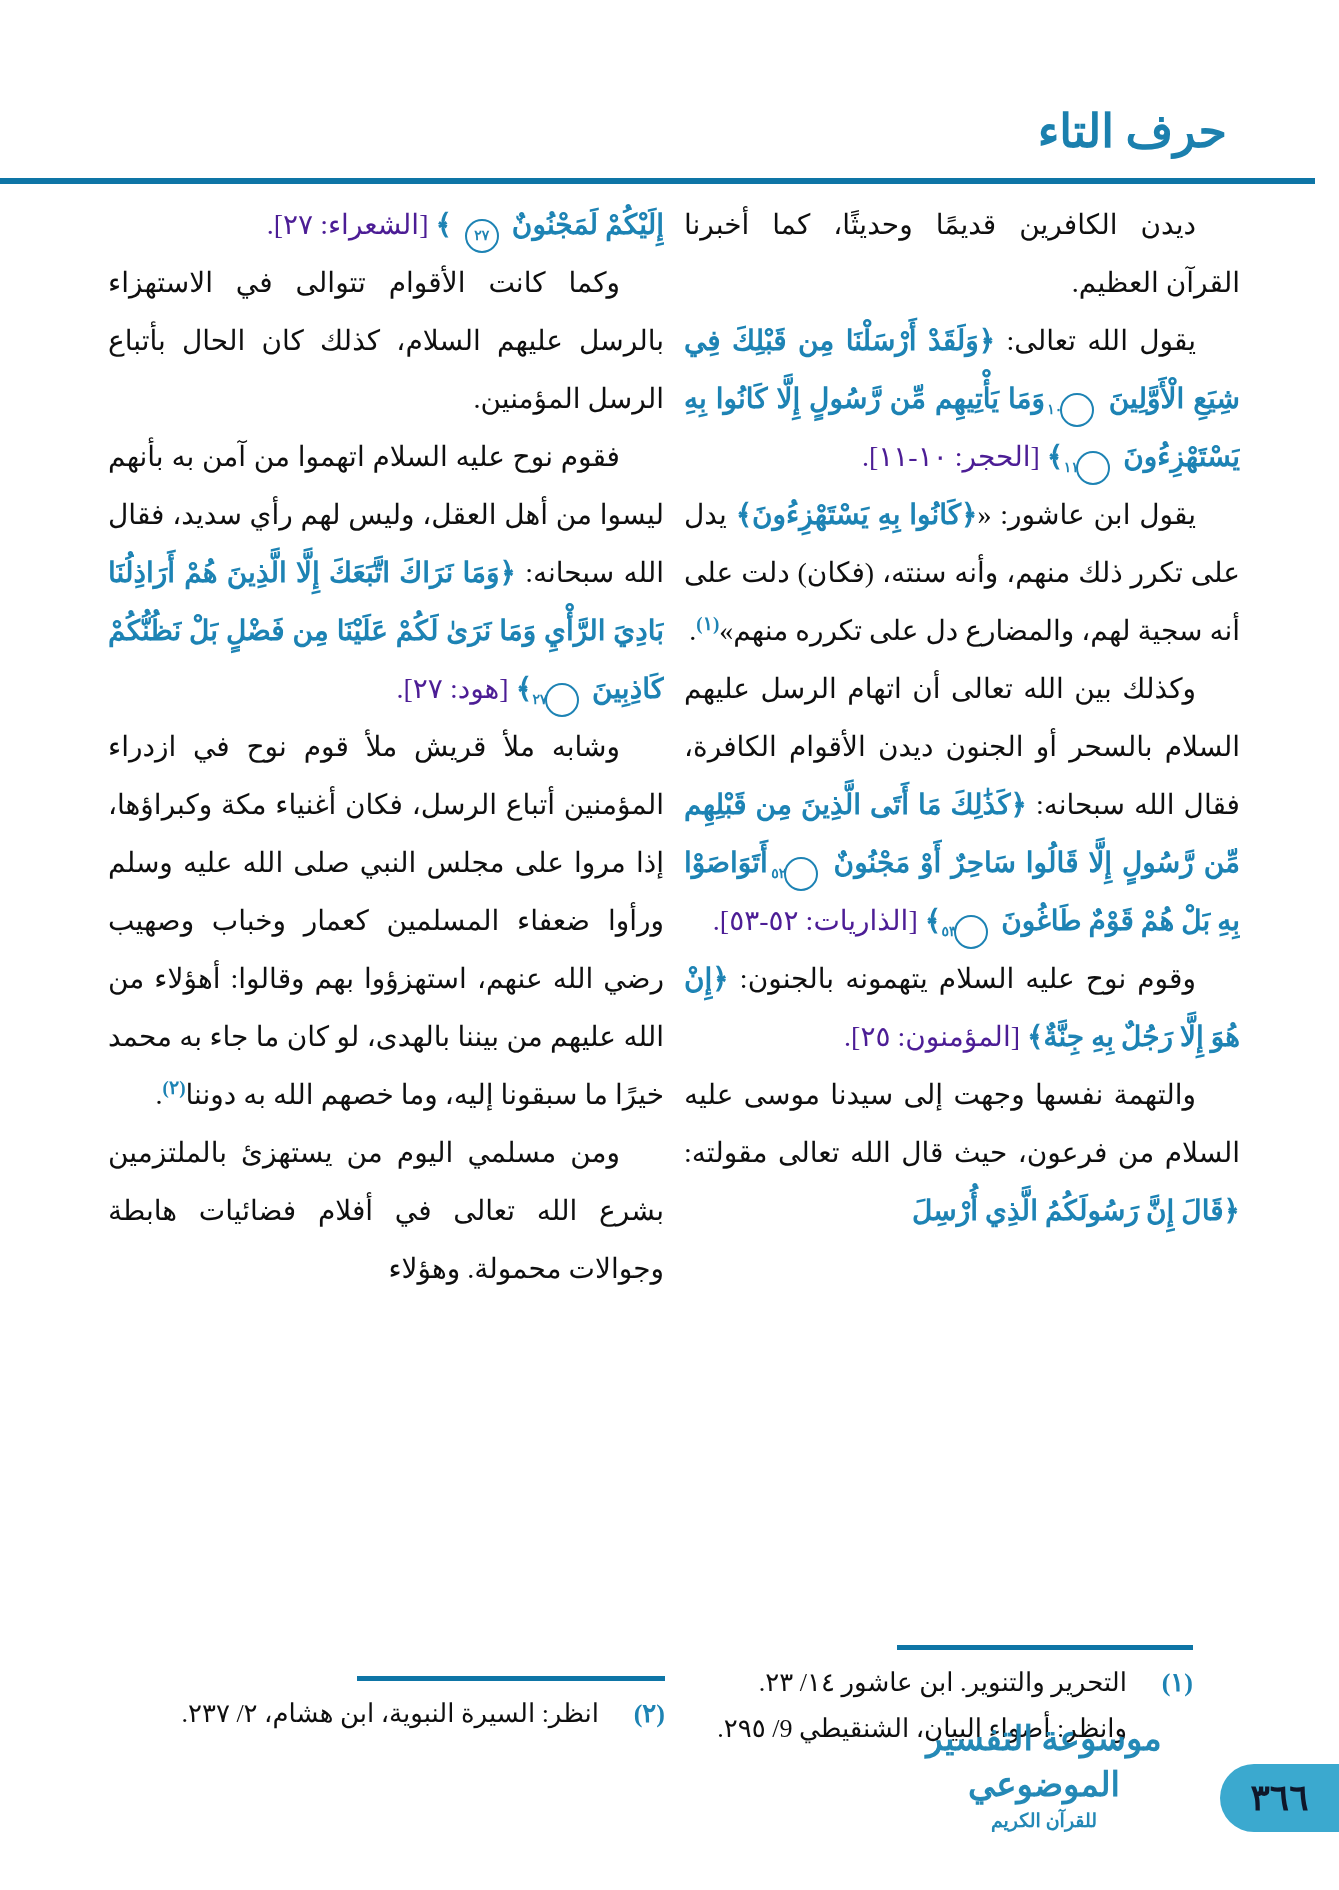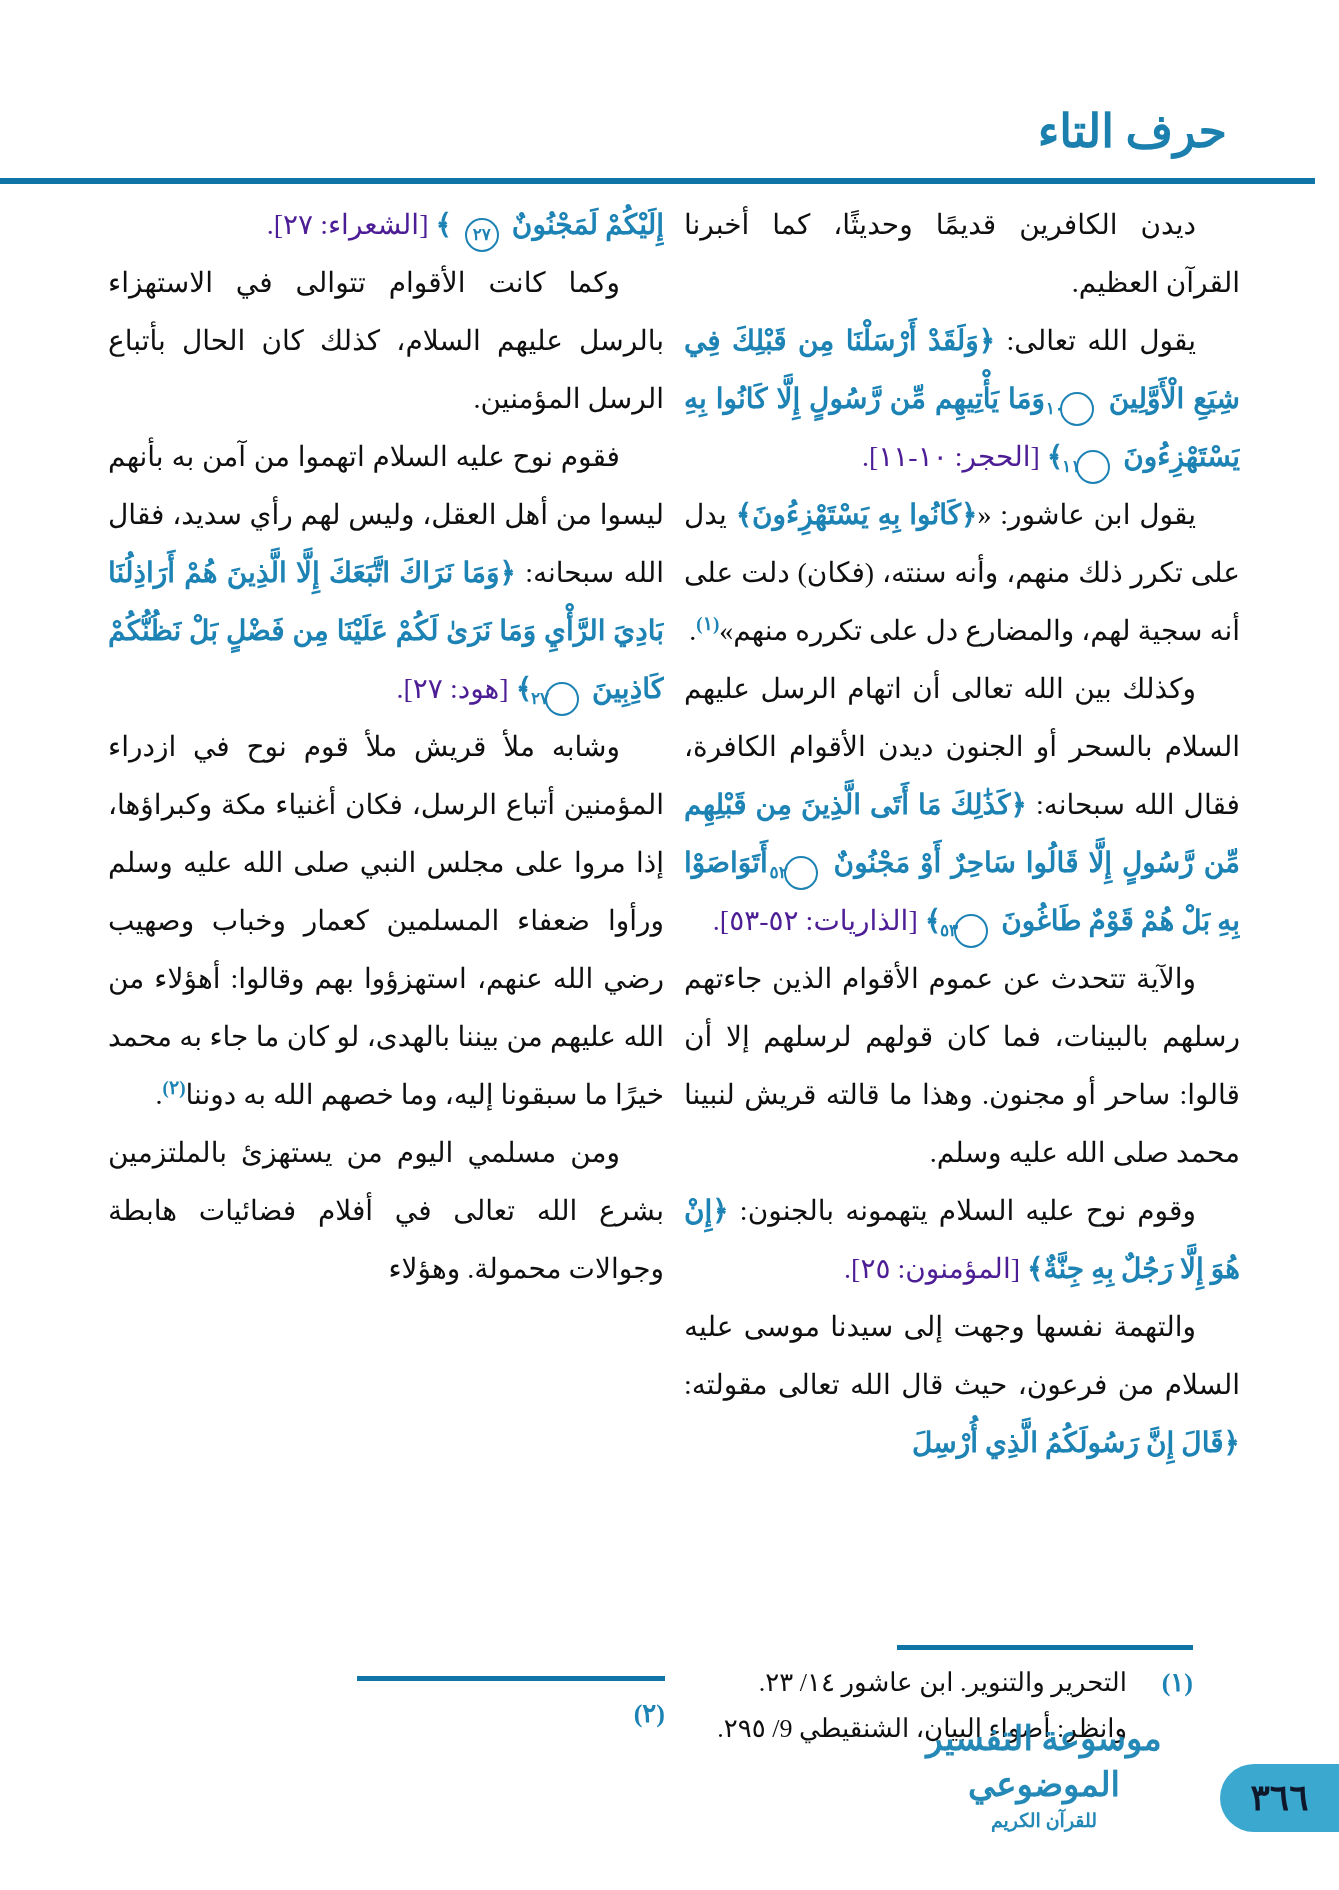--- a/index.html
+++ b/index.html
@@ -25,21 +25,21 @@
     font-size:28px;line-height:58px;text-align:justify;color:#0f0f0f;
   }
   .para{margin:0;text-indent:44px;}
   .para.no-indent{text-indent:0;}
   .seg-q{color:var(--quran,#1d83b4);font-weight:700;}
   .seg-c{color:#4c1d95;}
   .seg-f{color:var(--quran,#1d83b4);font-size:19px;vertical-align:10px;font-weight:700;line-height:1;}
   .seg-a{
     display:inline-flex;align-items:center;justify-content:center;
     width:34px;height:34px;border:2px solid var(--quran,#1d83b4);border-radius:50%;
-    color:var(--quran,#1d83b4);font-size:17px;font-weight:700;line-height:1;
+    color:var(--quran,#1d83b4);font-size:14px;font-weight:700;line-height:1;
     vertical-align:-6px;margin:0 6px;box-sizing:border-box;
   }
   .footnote-block{position:absolute;font-size:26px;line-height:46px;color:#0f0f0f;text-align:right;}
   .fn-right{top:1645px;right:146px;width:500px;}
   .fn-left{top:1676px;right:674px;width:520px;}
   .fn-rule{width:296px;height:5px;background:var(--accent,#0e75a6);margin-bottom:10px;}
   .fn-rule-left{width:308px;}
   .footnote-line{position:relative;padding-right:66px;}
   .footnote-marker{position:absolute;right:0;top:0;color:var(--quran,#1d83b4);font-weight:700;}
   .footer-logo{
@@ -62,21 +62,20 @@
 
   <div class="header-title">حرف التاء</div>
   <div class="header-rule"></div>
 
   <div class="columns">
     <div class="col">
         <p class="para"><span class="seg-t">ديدن الكافرين قديمًا وحديثًا، كما أخبرنا القرآن العظيم.</span></p>
         <p class="para"><span class="seg-t">يقول الله تعالى: </span><span class="seg-q">﴿وَلَقَدْ أَرْسَلْنَا مِن قَبْلِكَ فِي شِيَعِ الْأَوَّلِينَ </span><span class="seg-a">١٠</span><span class="seg-q"> وَمَا يَأْتِيهِم مِّن رَّسُولٍ إِلَّا كَانُوا بِهِ يَسْتَهْزِءُونَ </span><span class="seg-a">١١</span><span class="seg-q"> ﴾</span><span class="seg-c"> [الحجر: ١٠-١١].</span></p>
         <p class="para"><span class="seg-t">يقول ابن عاشور: «</span><span class="seg-q">﴿كَانُوا بِهِ يَسْتَهْزِءُونَ﴾</span><span class="seg-t"> يدل على تكرر ذلك منهم، وأنه سنته، (فكان) دلت على أنه سجية لهم، والمضارع دل على تكرره منهم»</span><span class="seg-f">(١)</span><span class="seg-t">.</span></p>
         <p class="para"><span class="seg-t">وكذلك بين الله تعالى أن اتهام الرسل عليهم السلام بالسحر أو الجنون ديدن الأقوام الكافرة، فقال الله سبحانه: </span><span class="seg-q">﴿كَذَٰلِكَ مَا أَتَى الَّذِينَ مِن قَبْلِهِم مِّن رَّسُولٍ إِلَّا قَالُوا سَاحِرٌ أَوْ مَجْنُونٌ </span><span class="seg-a">٥٢</span><span class="seg-q"> أَتَوَاصَوْا بِهِ بَلْ هُمْ قَوْمٌ طَاغُونَ </span><span class="seg-a">٥٣</span><span class="seg-q"> ﴾</span><span class="seg-c"> [الذاريات: ٥٢-٥٣].</span></p>
-        <p class="para"><span class="seg-t">والآية تتحدث عن عموم الأقوام الذين جاءتهم رسلهم بالبينات، فما كان قولهم لرسلهم إلا أن قالوا: ساحر أو مجنون. وهذا ما قالته قريش لنبينا محمد صلى الله عليه وسلم.</span></p>
         <p class="para"><span class="seg-t">وقوم نوح عليه السلام يتهمونه بالجنون: </span><span class="seg-q">﴿إِنْ هُوَ إِلَّا رَجُلٌ بِهِ جِنَّةٌ﴾</span><span class="seg-c"> [المؤمنون: ٢٥].</span></p>
         <p class="para"><span class="seg-t">والتهمة نفسها وجهت إلى سيدنا موسى عليه السلام من فرعون، حيث قال الله تعالى مقولته: </span><span class="seg-q">﴿قَالَ إِنَّ رَسُولَكُمُ الَّذِي أُرْسِلَ</span></p>
       </div>
     <div class="col">
         <p class="para no-indent"><span class="seg-q">إِلَيْكُمْ لَمَجْنُونٌ </span><span class="seg-a">٢٧</span><span class="seg-q"> ﴾</span><span class="seg-c"> [الشعراء: ٢٧].</span></p>
         <p class="para"><span class="seg-t">وكما كانت الأقوام تتوالى في الاستهزاء بالرسل عليهم السلام، كذلك كان الحال بأتباع الرسل المؤمنين.</span></p>
         <p class="para"><span class="seg-t">فقوم نوح عليه السلام اتهموا من آمن به بأنهم ليسوا من أهل العقل، وليس لهم رأي سديد، فقال الله سبحانه: </span><span class="seg-q">﴿وَمَا نَرَاكَ اتَّبَعَكَ إِلَّا الَّذِينَ هُمْ أَرَاذِلُنَا بَادِيَ الرَّأْيِ وَمَا نَرَىٰ لَكُمْ عَلَيْنَا مِن فَضْلٍ بَلْ نَظُنُّكُمْ كَاذِبِينَ </span><span class="seg-a">٢٧</span><span class="seg-q"> ﴾</span><span class="seg-c"> [هود: ٢٧].</span></p>
         <p class="para"><span class="seg-t">وشابه ملأ قريش ملأ قوم نوح في ازدراء المؤمنين أتباع الرسل، فكان أغنياء مكة وكبراؤها، إذا مروا على مجلس النبي صلى الله عليه وسلم ورأوا ضعفاء المسلمين كعمار وخباب وصهيب رضي الله عنهم، استهزؤوا بهم وقالوا: أهؤلاء من الله عليهم من بيننا بالهدى، لو كان ما جاء به محمد خيرًا ما سبقونا إليه، وما خصهم الله به دوننا</span><span class="seg-f">(٢)</span><span class="seg-t">.</span></p>
         <p class="para"><span class="seg-t">ومن مسلمي اليوم من يستهزئ بالملتزمين بشرع الله تعالى في أفلام فضائيات هابطة وجوالات محمولة. وهؤلاء</span></p>
       </div>
@@ -86,21 +85,21 @@
     <div class="fn-rule"></div>
     <div>
         <div class="footnote-line"><span class="footnote-marker">(١)</span><span class="footnote-text">التحرير والتنوير. ابن عاشور ١٤/ ٢٣.</span></div>
         <div class="footnote-line"><span class="footnote-marker"></span><span class="footnote-text">وانظر: أضواء البيان، الشنقيطي 9/ ٢٩٥.</span></div>
       </div>
   </div>
 
   <div class="footnote-block fn-left">
     <div class="fn-rule fn-rule-left"></div>
     <div>
-        <div class="footnote-line"><span class="footnote-marker">(٢)</span></div>
+        <div class="footnote-line"><span class="footnote-marker">(٢)</span><span class="footnote-text">انظر: السيرة النبوية، ابن هشام، ٢/ ٢٣٧.</span></div>
       </div>
   </div>
 
   <div class="footer-logo">
     <div class="logo-l1">موسوعة التفسير الموضوعي</div>
     <div class="logo-l2">للقرآن الكريم</div>
   </div>
 
   <div class="page-badge">
     <span>٣٦٦</span>

